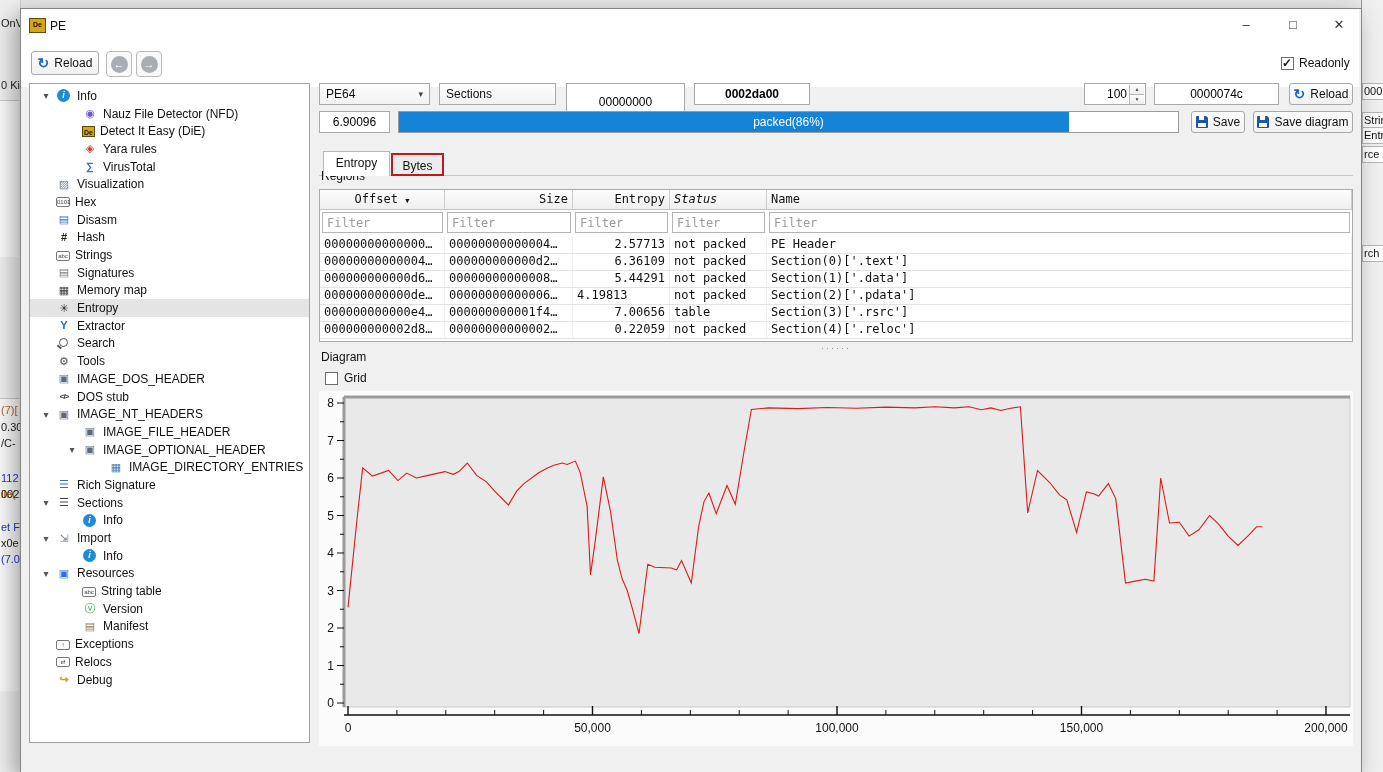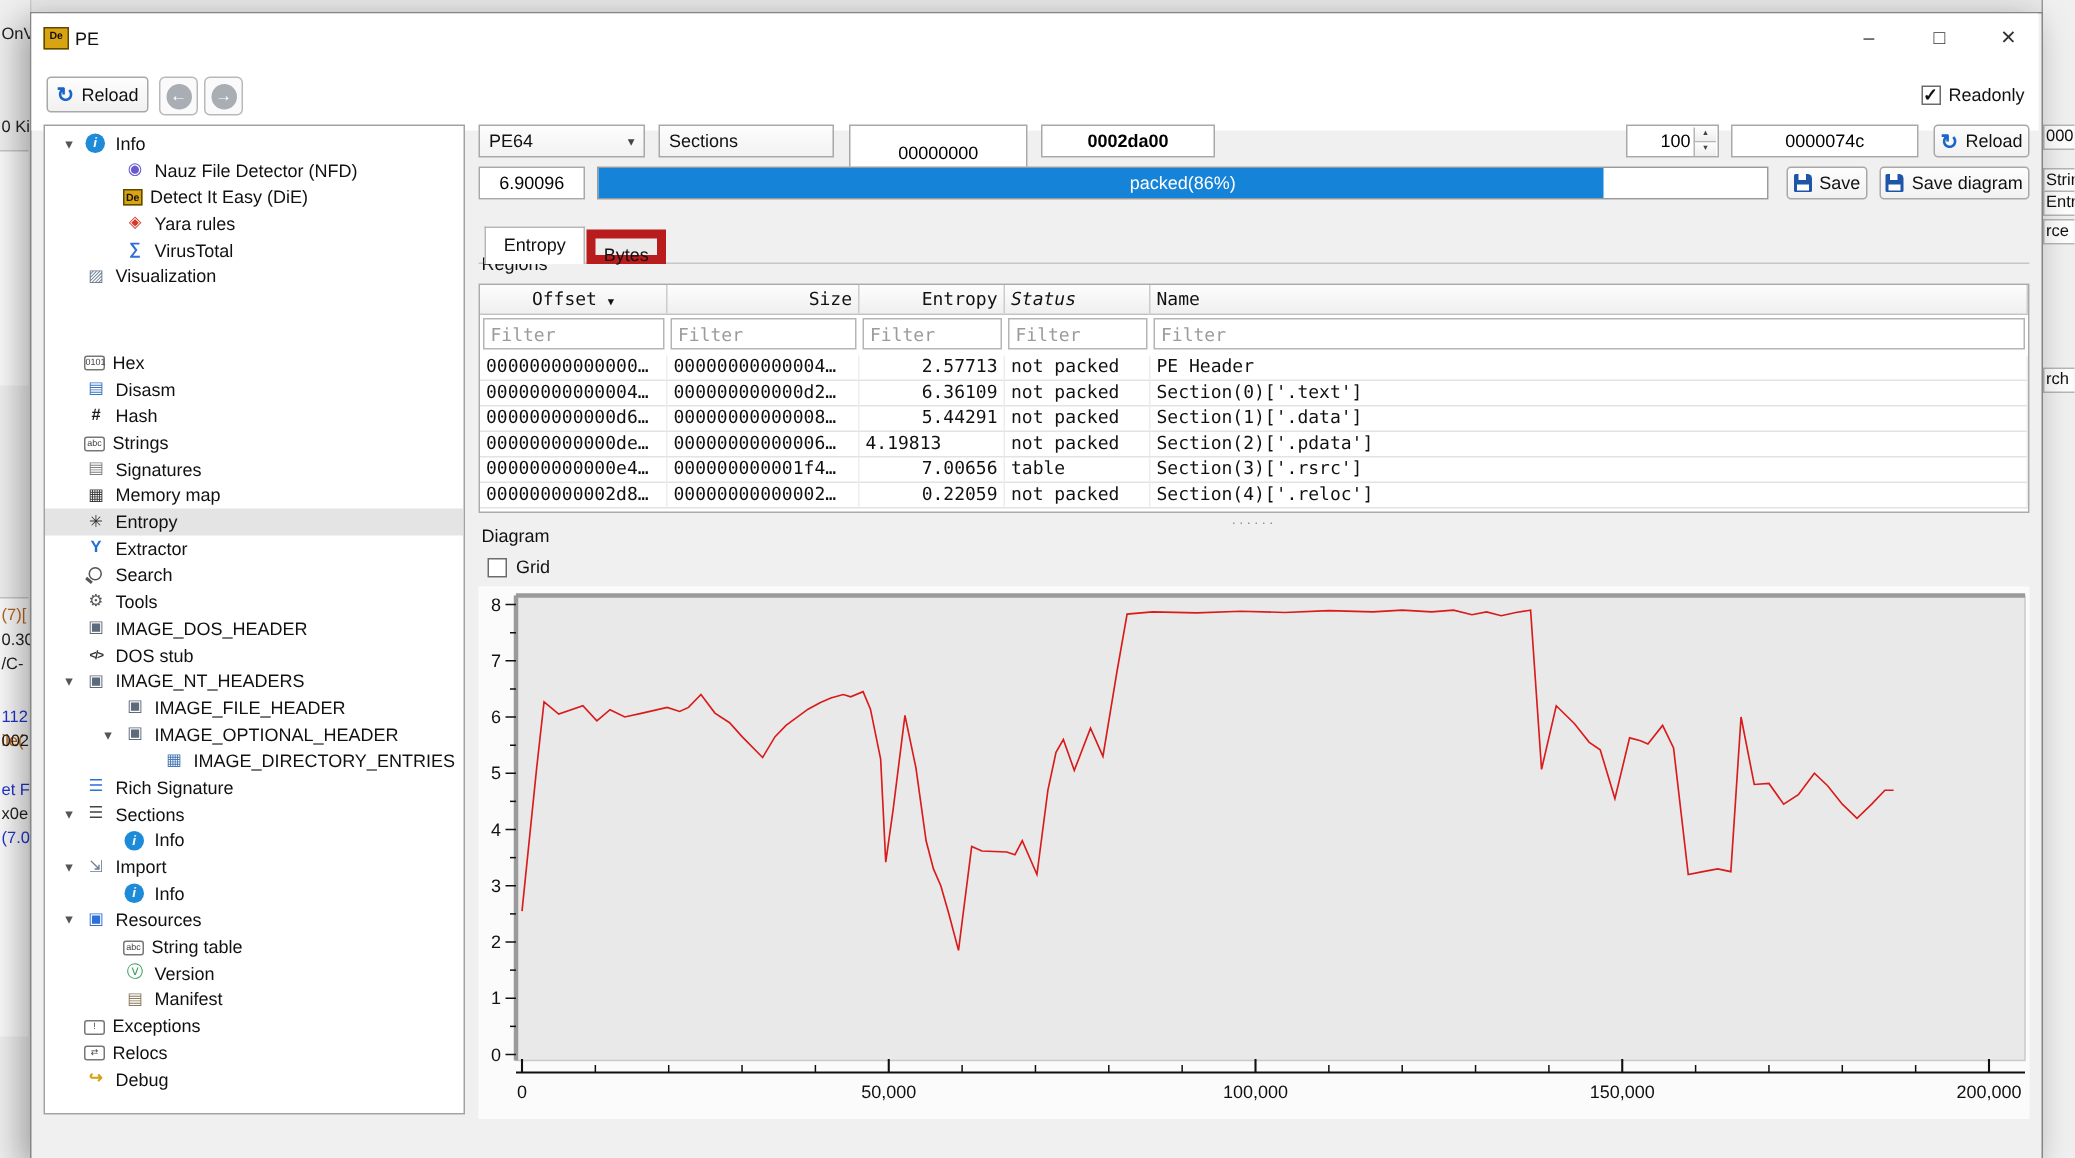--- a/index.html
+++ b/index.html
@@ -53,21 +53,21 @@
   .ti.die{background:#d8a414;border:1px solid #5d4a00;color:#17120a !important;font-size:7px;font-weight:bold;width:13px;height:11px;line-height:11px;box-sizing:border-box}
   .ti.txt{font-size:8px;font-weight:bold;letter-spacing:-1px}
   .ti.mag{position:relative}
   .ti.mag::before{content:"";position:absolute;left:3px;top:1px;width:7px;height:7px;border:1.5px solid #555;border-radius:50%}
   .ti.mag::after{content:"";position:absolute;left:1px;top:9px;width:5px;height:1.5px;background:#555;transform:rotate(40deg)}
   .tlabel{font-size:12px}
   
   #rpanel{left:298px;top:74px;width:1036px;height:672px}
   .tab{position:absolute;box-sizing:border-box;text-align:center;font-size:12px}
   .tab.active{background:#fff;border:1px solid #b6b6b6;border-bottom:none;z-index:2;padding-top:4px}
-  .tab.inactive{background:#ececec;border:6px solid #b91c1c;padding-top:4px}
+  .tab.inactive{background:#ececec;border:2px solid #b91c1c;padding-top:4px}
   #regions-table{left:0px;top:106px;width:1034px;height:153px;background:#fff;border:1px solid #ababab;box-sizing:border-box;font-family:"DejaVu Sans Mono",monospace;font-size:12px}
   .hrow{display:flex;height:19px;background:linear-gradient(#fdfdfd,#efefef);border-bottom:1px solid #c3c3c3}
   .hcell{box-sizing:border-box;border-right:1px solid #cccccc;padding:2px 4px 0 4px;white-space:nowrap;overflow:hidden}
   .frow{display:flex;height:27px}
   .fcell{box-sizing:border-box;padding:2px;flex:none}
   .fcell input{width:100%;height:21px;box-sizing:border-box;border:1px solid #b5b5b5;font-family:"DejaVu Sans Mono",monospace;font-size:12px;padding:0 4px;outline:none}
   .fcell input::placeholder{color:#9b9b9b}
   .drow{display:flex;height:16px;border-bottom:1px solid #e3e3e3}
   .dcell{box-sizing:border-box;border-right:1px solid #ededed;padding:0 4px;white-space:nowrap;overflow:hidden;line-height:15px}
   
@@ -150,21 +150,21 @@
       <div class="trow" style="padding-left: 32px;">
         <span class="arr"></span>
         <span class="ti " style="color: rgb(47, 111, 216); font-weight: bold;">∑</span>
         <span class="tlabel">VirusTotal</span>
       </div>
       <div class="trow" style="padding-left: 6px;">
         <span class="arr"></span>
         <span class="ti " style="color: rgb(106, 125, 146);">▨</span>
         <span class="tlabel">Visualization</span>
       </div>
-      <div class="trow" style="padding-left: 6px; margin-top: 40px;">
+      <div class="trow" style="padding-left: 6px;">
         <span class="arr"></span>
         <span class="ti box" style="color: rgb(68, 68, 68);">0101</span>
         <span class="tlabel">Hex</span>
       </div>
       <div class="trow" style="padding-left: 6px;">
         <span class="arr"></span>
         <span class="ti " style="color: rgb(58, 118, 196);">▤</span>
         <span class="tlabel">Disasm</span>
       </div>
       <div class="trow" style="padding-left: 6px;">

